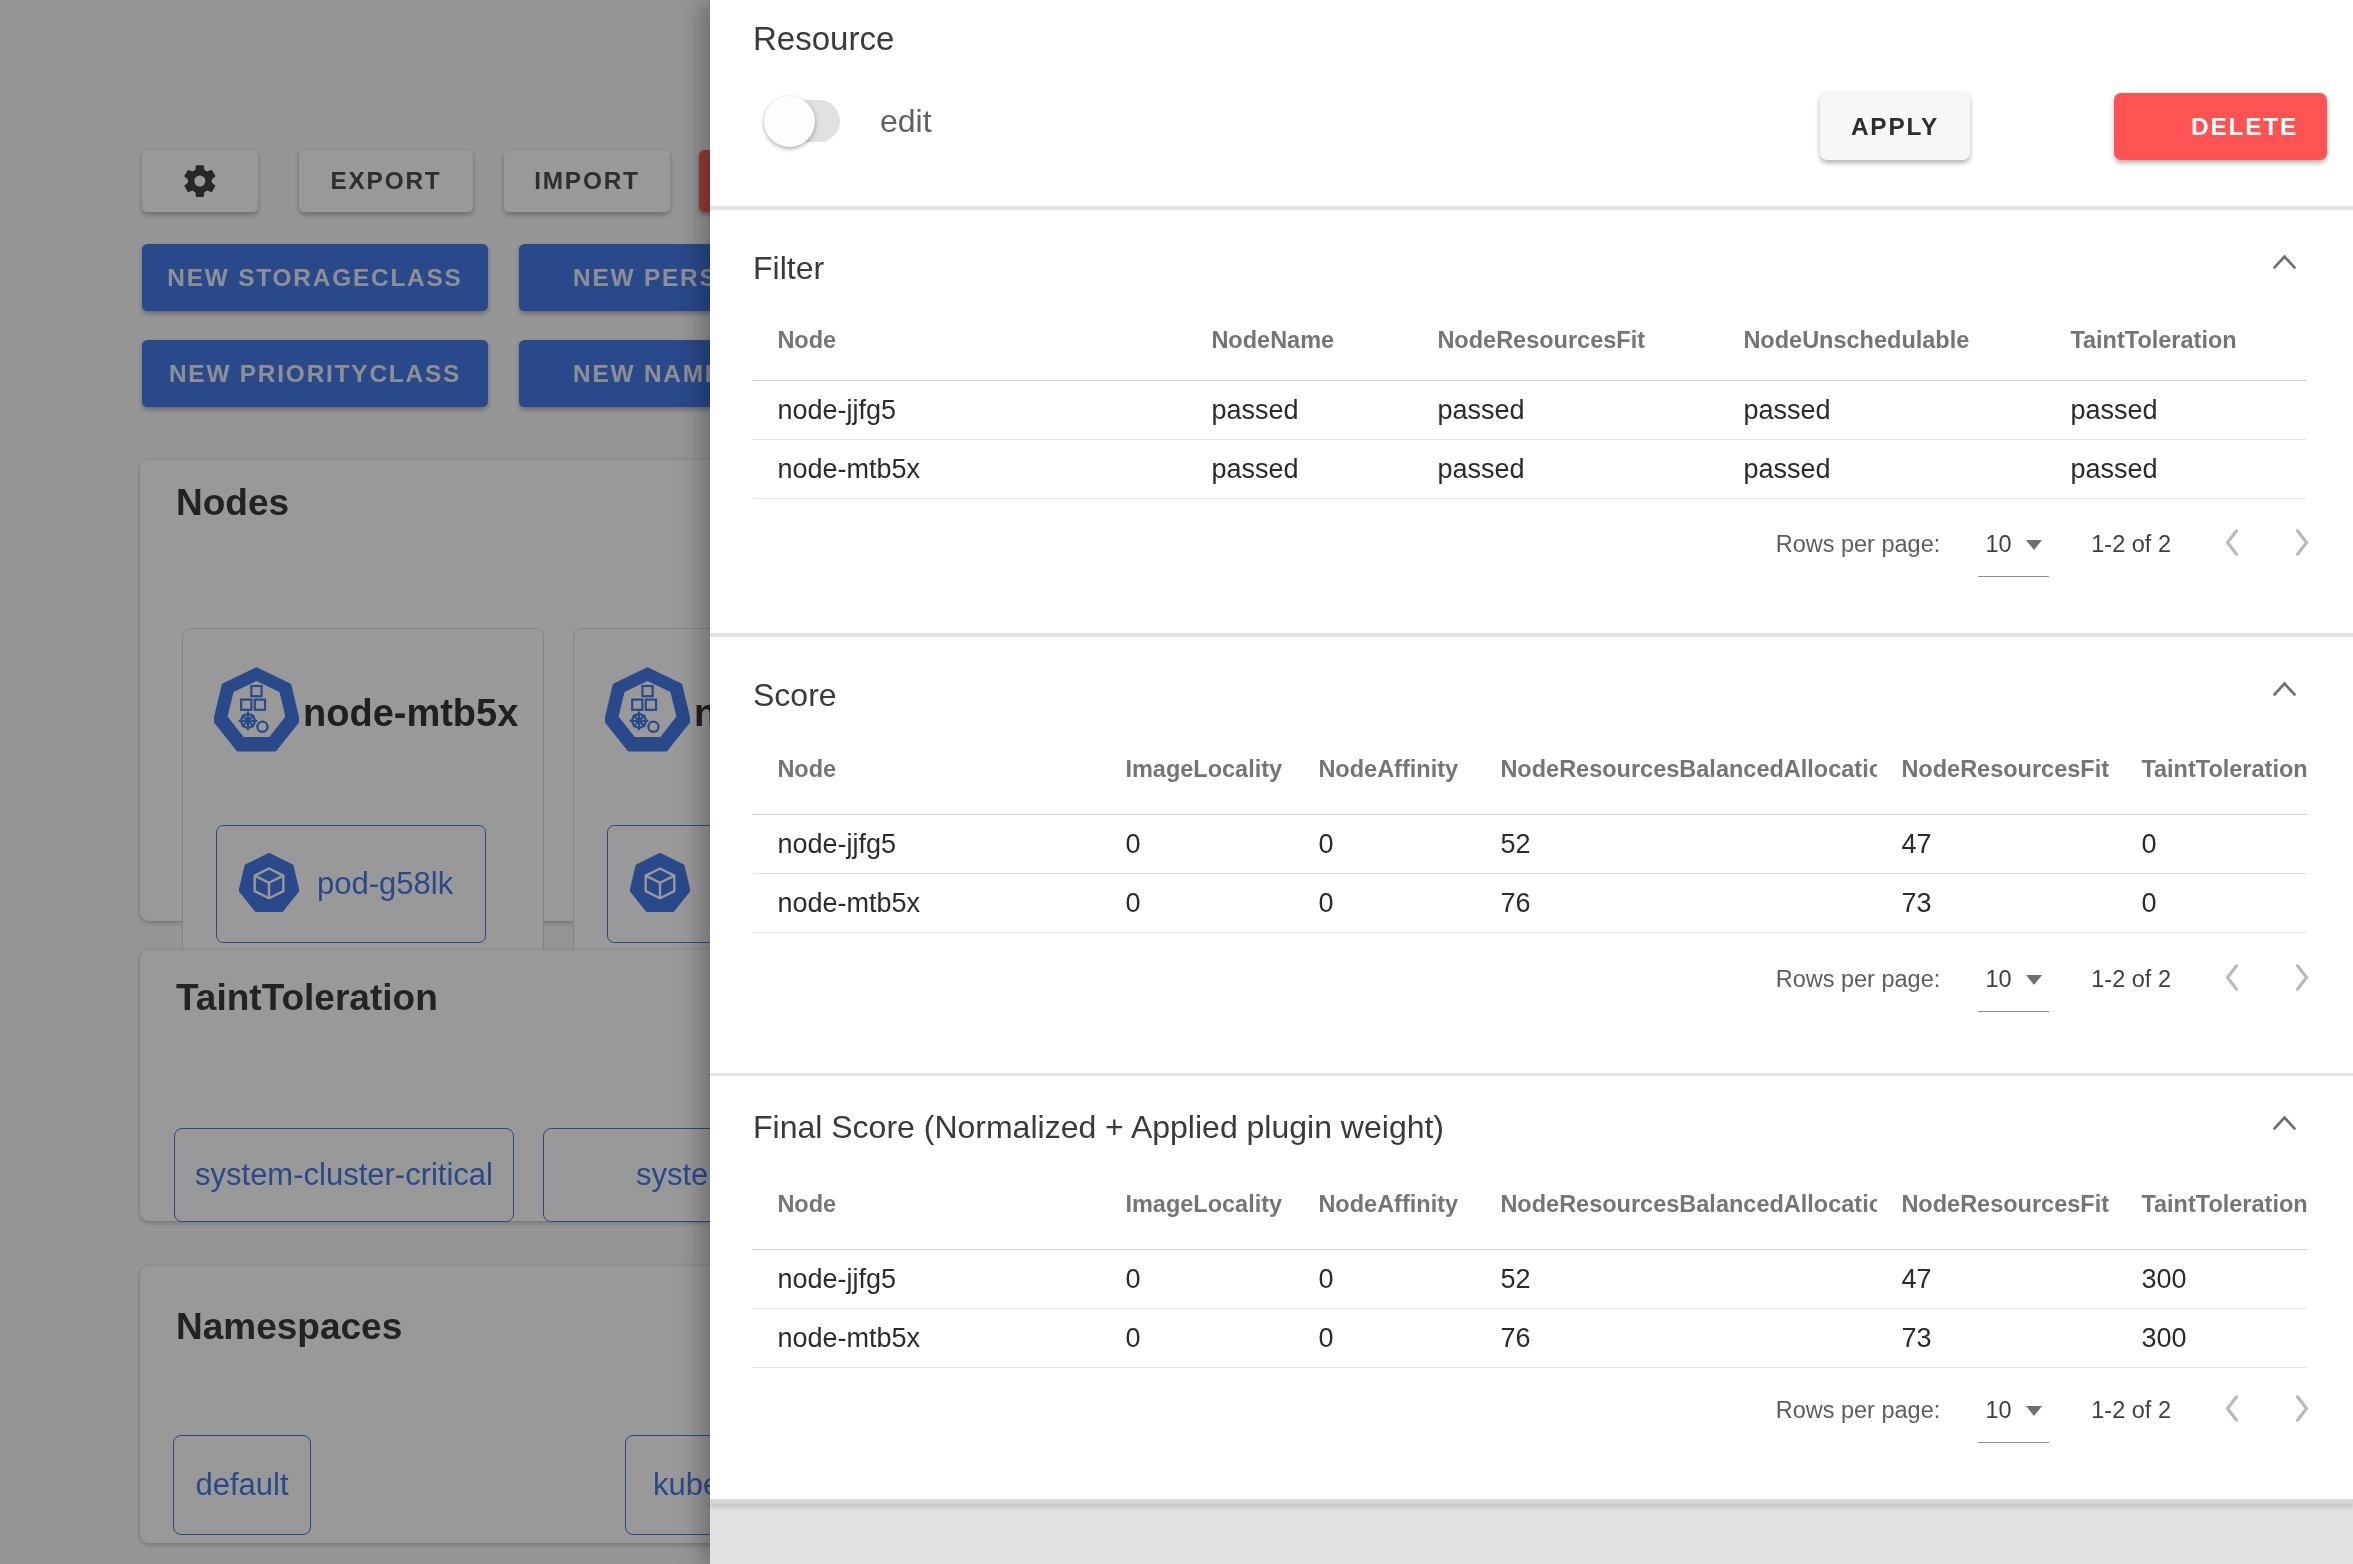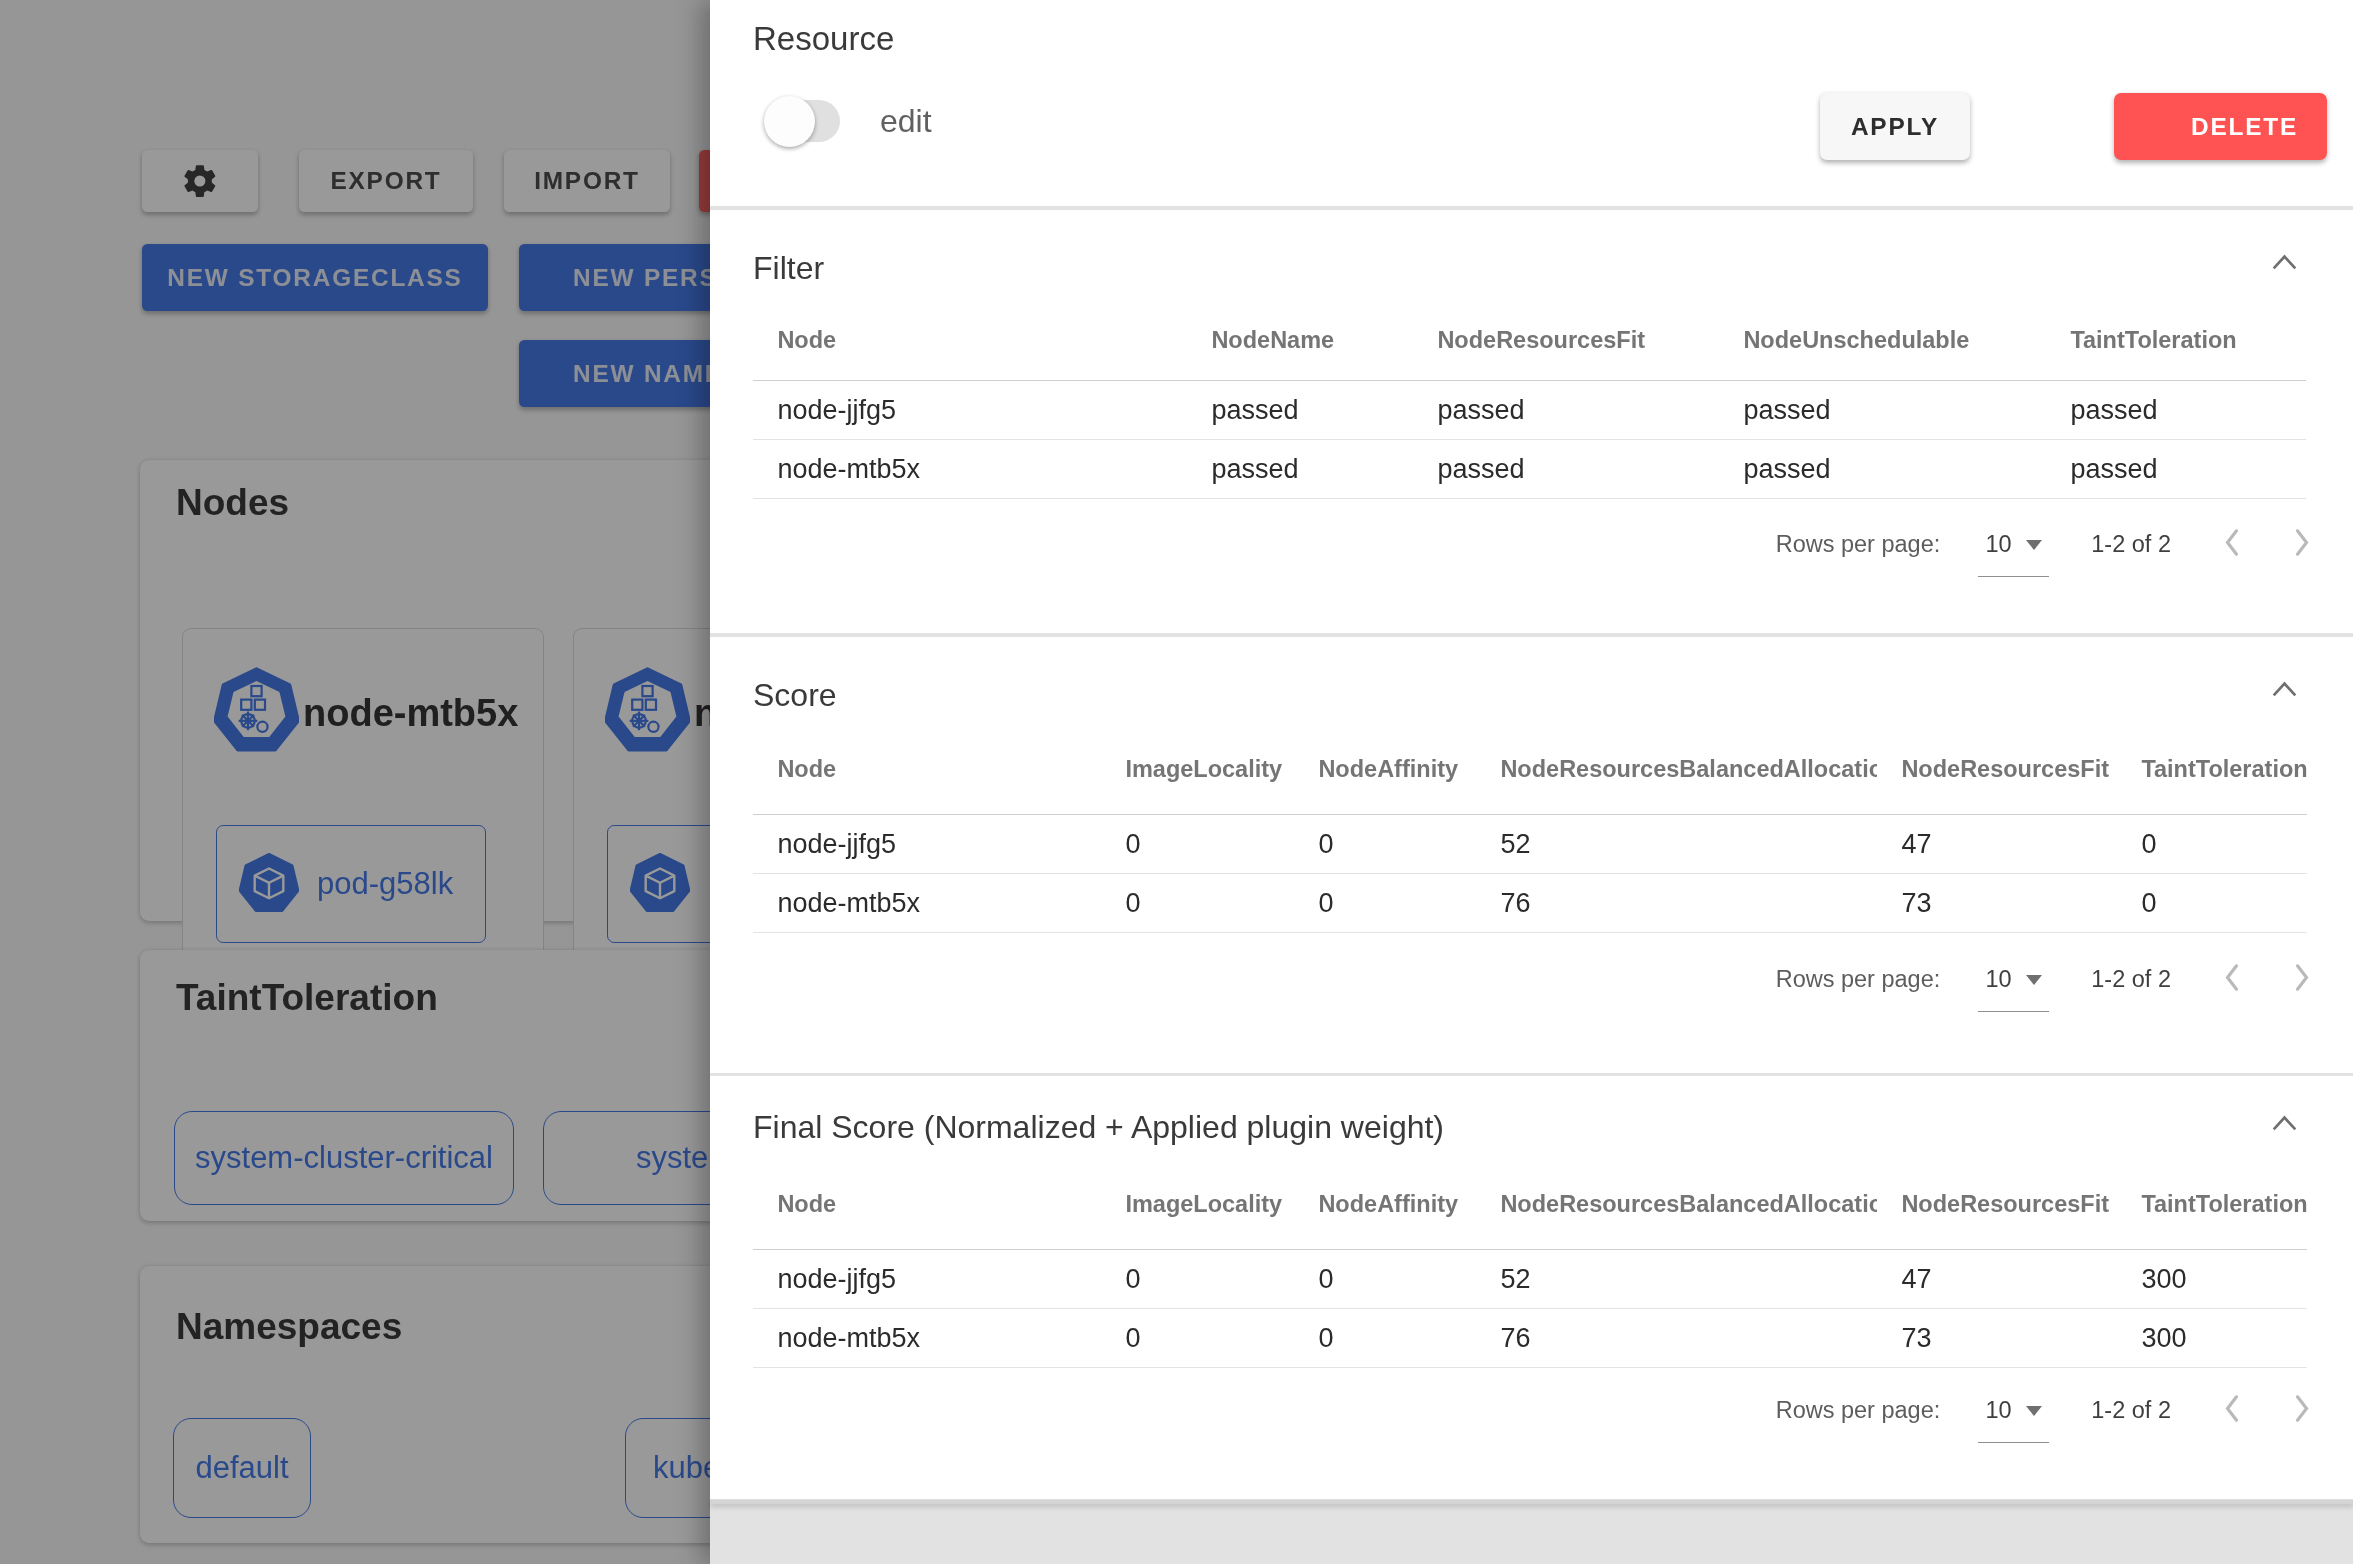--- a/index.html
+++ b/index.html
@@ -16,22 +16,22 @@
   .btn.blue{background:#326ce5;color:#e8ecf7;}
   .btn.red{background:#ff5252;color:#fff;}
   .tool-btn{position:absolute;height:62px;font-size:24.4px;}
   .card{position:absolute;background:#ffffff;border-radius:9px;box-shadow:0 1.8px 5.4px rgba(0,0,0,.25);}
   .card-title{position:absolute;left:36px;font-size:37px;font-weight:700;color:#262626;}
   .node-tile{position:absolute;width:360px;height:349px;border:1.8px solid #d9d9d9;border-radius:9px;background:#fff;}
   .node-name{position:absolute;left:120px;top:63px;font-size:38px;font-weight:700;color:#212121;white-space:nowrap;}
   .pod-chip{position:absolute;left:33px;top:196px;width:268px;height:116px;border:1.8px solid #326ce5;
             border-radius:7.2px;display:flex;align-items:center;background:#fff;}
   .pod-chip-label{font-size:31px;color:#326ce5;margin-left:18px;white-space:nowrap;}
-  .chip{position:absolute;border:1.8px solid #326ce5;border-radius:18px;display:flex;align-items:center;
-        justify-content:center;font-size:31px;color:#326ce5;background:#fff;white-space:nowrap;overflow:hidden;}
+  .chip{position:absolute;border:1.8px solid #326ce5;border-radius:8px;display:flex;align-items:center;
+        justify-content:center;font-size:31px;color:#326ce5;background:#fff;white-space:nowrap;overflow:hidden;margin-top:17px;}
   
   #scrim{position:absolute;left:0;top:0;width:710px;height:1565px;background:rgba(33,33,33,0.46);z-index:5;}
   
   #drawer{position:absolute;left:710px;top:0;width:1644px;height:1565px;background:#e2e2e2;z-index:10;
           box-shadow:-9px 0 23.5px rgba(0,0,0,.28);}
   .dsec{position:absolute;left:0;width:1644px;background:#fff;}
   .dsec-title{position:absolute;left:43px;font-size:32px;color:#3a3a3a;}
   .collapse{position:absolute;right:56px;width:27px;height:18px;cursor:pointer;}
   table{border-collapse:collapse;table-layout:fixed;width:1553px;margin-left:43px;position:absolute;left:0;}
   th{text-align:left;font-size:23.5px;font-weight:700;color:#757575;padding:0 5.4px 0 24.4px;
@@ -76,20 +76,23 @@
     <span>IMPORT</span>
   </div>
   <div class="btn red tool-btn" style="left:699px;top:150px;width:163px;"></div>
 
   <div class="btn blue" style="position:absolute;left:142px;top:244px;width:346px;height:67px;font-size:24.4px;">
     <span>NEW STORAGECLASS</span>
   </div>
   <div class="btn blue" style="position:absolute;left:519px;top:244px;width:371px;height:67px;font-size:24.4px;justify-content:flex-start;padding-left:54px;">
     <span>NEW PERSIS</span>
   </div>
+  <div class="btn blue" style="position:absolute;left:142px;top:340px;width:346px;height:67px;font-size:24.4px;">
+    <span>NEW PRIORITYCLASS</span>
+  </div>
   <div class="btn blue" style="position:absolute;left:519px;top:340px;width:371px;height:67px;font-size:24.4px;justify-content:flex-start;padding-left:54px;">
     <span>NEW NAMES</span>
   </div>
 
   <div class="card" style="left:140px;top:460px;width:995px;height:461px;">
     <div class="card-title" style="top:22px;">Nodes</div>
 
     <div class="node-tile" style="left:42px;top:168px;">
       <svg style="position:absolute;left:31px;top:38px;" width="85" height="89" viewBox="0 0 100 104">
         <polygon points="50,2 89,21 99,63 72,97 28,97 1,63 11,21" fill="#326ce5" stroke="#326ce5" stroke-width="4" stroke-linejoin="round"></polygon>

